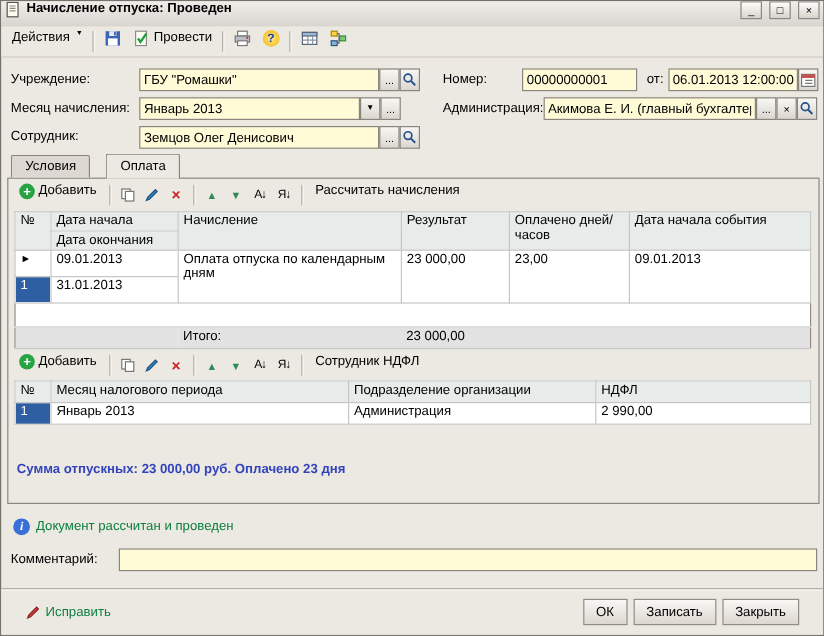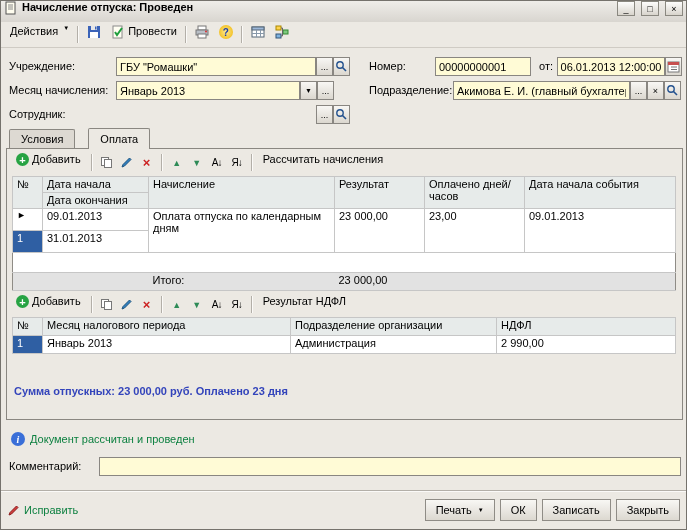--- a/index.html
+++ b/index.html
@@ -42,21 +42,21 @@
   .selnum{background:#2f5fa3;color:#fff;text-align:center;}
   .marker-cell{font-size:9px;padding-top:4px;}
   .wrap{white-space:normal;}
   .filler td{border-left:none;border-right:none;}
   .totals td{background:#e2e2e2;border-top:1px solid #8f8c86;border-left:none;border-right:none;}
   .summary{position:absolute;left:13px;top:384px;color:#3344bb;font-weight:bold;}
   .inforow{position:absolute;left:10px;top:431px;display:flex;gap:5px;align-items:center;}
   .info-i{width:14px;height:14px;border-radius:50%;background:#3a6fd8;color:#fff;font-style:italic;font-family:"Liberation Serif","DejaVu Serif",serif;font-weight:bold;font-size:10px;display:inline-flex;align-items:center;justify-content:center;}
   .status{color:#0d8040;}
   
-  .footer{position:absolute;left:0;right:0;bottom:0;height:39px;border-top:1px solid #b3afa8;box-shadow:inset 0 1px 0 #fbfaf8;display:flex;align-items:center;padding:0 6px;background:#ece9e3;}
+  .footer{position:absolute;left:0;right:0;bottom:0;height:39px;border-top:1px solid #b3afa8;box-shadow:inset 0 1px 0 #fbfaf8;display:flex;align-items:center;padding:0 20px;background:#ece9e3;}
   .fix{display:flex;align-items:center;gap:4px;color:#0d8040;background:transparent;border:none;font-size:11px;cursor:default;}
   .spacer{flex:1;}
   .btn{height:22px;border:1px solid #8f8c86;background:linear-gradient(#f8f7f4,#dcd8d0);padding:0 10px;display:inline-flex;align-items:center;gap:4px;margin-left:5px;font-size:11px;cursor:default;}
 </style>
 </head>
 <body>
 
 <div class="window">
 
   <div class="titlebar">
@@ -146,32 +146,33 @@
         <line x1="4" y1="7" x2="10" y2="7" stroke="#777"></line>
         <line x1="4" y1="9.5" x2="10" y2="9.5" stroke="#777"></line>
       </svg>
     </button>
 
   <span class="lbl" style="left:8px;top:83px">Месяц начисления:</span>
   <input class="fld" style="left: 115px; top: 80px; width: 184px;" value="Январь 2013">
   <button class="fbtn" style="left:299px;top:80px;font-size:7px">▼</button>
   <button class="fbtn" style="left:316px;top:80px">...</button>
 
-  <span class="lbl" style="left:368px;top:83px">Подразделение:</span>
+  <span class="lbl" style="left:368px;top:83px">Администрация:</span>
   <input class="fld" style="left: 452px; top: 80px; width: 177px;" value="Акимова Е. И. (главный бухгалтер">
   <button class="fbtn" style="left:629px;top:80px">...</button>
   <button class="fbtn" style="left:646px;top:80px">×</button>
   <button class="fbtn" style="left:663px;top:80px">
       <svg width="13" height="13">
         <circle cx="5" cy="5" r="3.2" fill="none" stroke="#23518e" stroke-width="1.4"></circle>
         <line x1="7.5" y1="7.5" x2="11" y2="11" stroke="#23518e" stroke-width="1.6"></line>
       </svg>
     </button>
 
   <span class="lbl" style="left:8px;top:107px">Сотрудник:</span>
+  <input class="fld" style="left: 115px; top: 104px; width: 200px;" value="Земцов Олег Денисович">
   <button class="fbtn" style="left:315px;top:104px">...</button>
   <button class="fbtn" style="left:332px;top:104px">
       <svg width="13" height="13">
         <circle cx="5" cy="5" r="3.2" fill="none" stroke="#23518e" stroke-width="1.4"></circle>
         <line x1="7.5" y1="7.5" x2="11" y2="11" stroke="#23518e" stroke-width="1.6"></line>
       </svg>
     </button>
 
   <div class="tabs">
     <span class="tab">Условия</span>
@@ -272,21 +273,21 @@
           <path d="M2 11 L3 8.5 L9.5 2 L11 3.5 L4.5 10 Z" fill="#2f7fbf" stroke="#20557f"></path>
         </svg>
       </button>
     <button class="ic red">×</button>
     <span class="sep"></span>
     <button class="ic green">▲</button>
     <button class="ic green">▼</button>
     <button class="ic sort">А↓</button>
     <button class="ic sort">Я↓</button>
     <span class="sep"></span>
-    <button class="tbtn">Результат НДФЛ</button>
+    <button class="tbtn">Сотрудник НДФЛ</button>
   </div>
 
   <table class="grid" style="left:11px;top:316px;width:664px">
     <colgroup>
         <col style="width:30px">
         <col style="width:248px">
         <col style="width:206px">
         <col>
       </colgroup>
     <thead>
@@ -318,22 +319,18 @@
   <input class="fld" style="left: 98px; top: 456px; width: 582px;" value="">
 
   <div class="footer">
     <button class="fix">
       <svg width="13" height="13">
           <path d="M2 11 L3 8.5 L9.5 2 L11 3.5 L4.5 10 Z" fill="#d23c3c" stroke="#8a1f1f"></path>
         </svg>
       <span>Исправить</span>
     </button>
     <span class="spacer"></span>
-    <button class="btn">
-      <span>Печать</span>
-      <span class="dd">▼</span>
-    </button>
     <button class="btn">ОК</button>
     <button class="btn">Записать</button>
     <button class="btn">Закрыть</button>
   </div>
 
 </div>
 
 </body></html>

